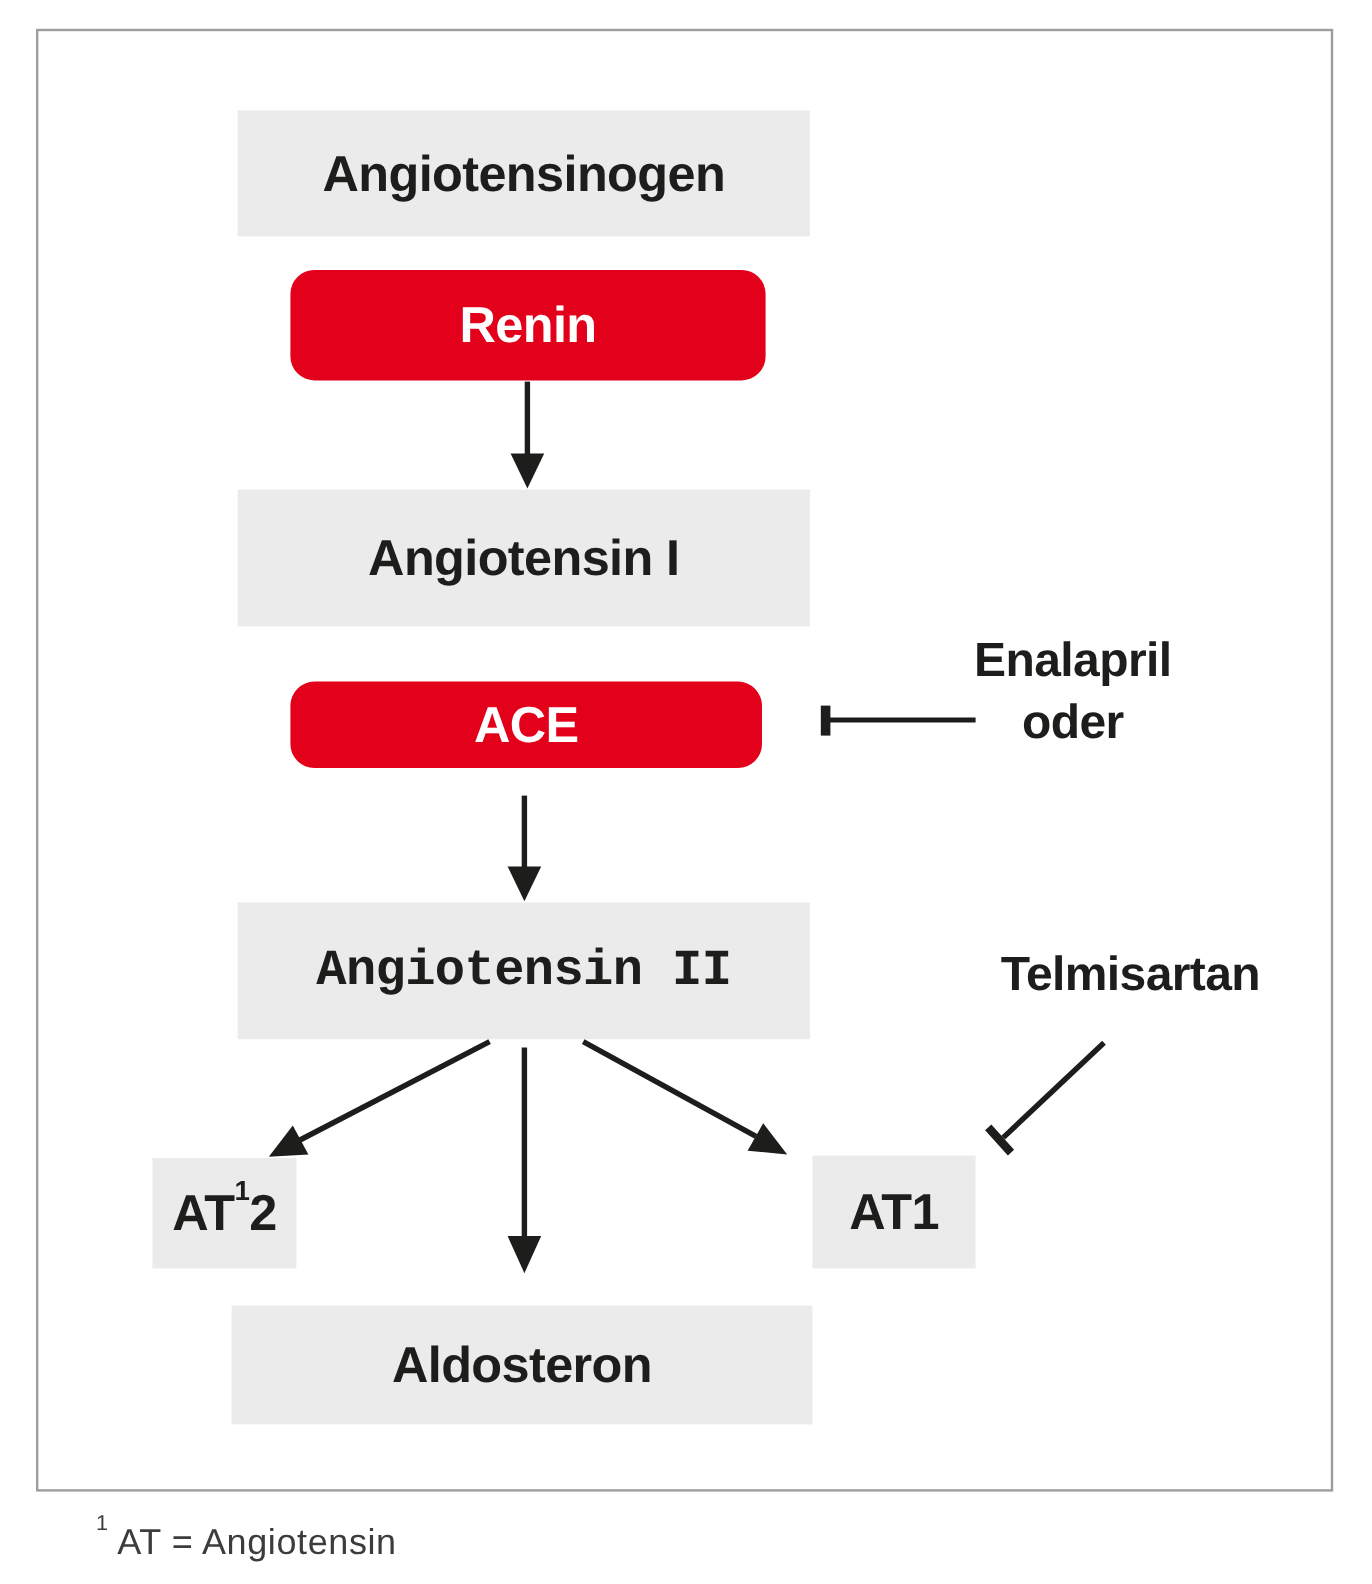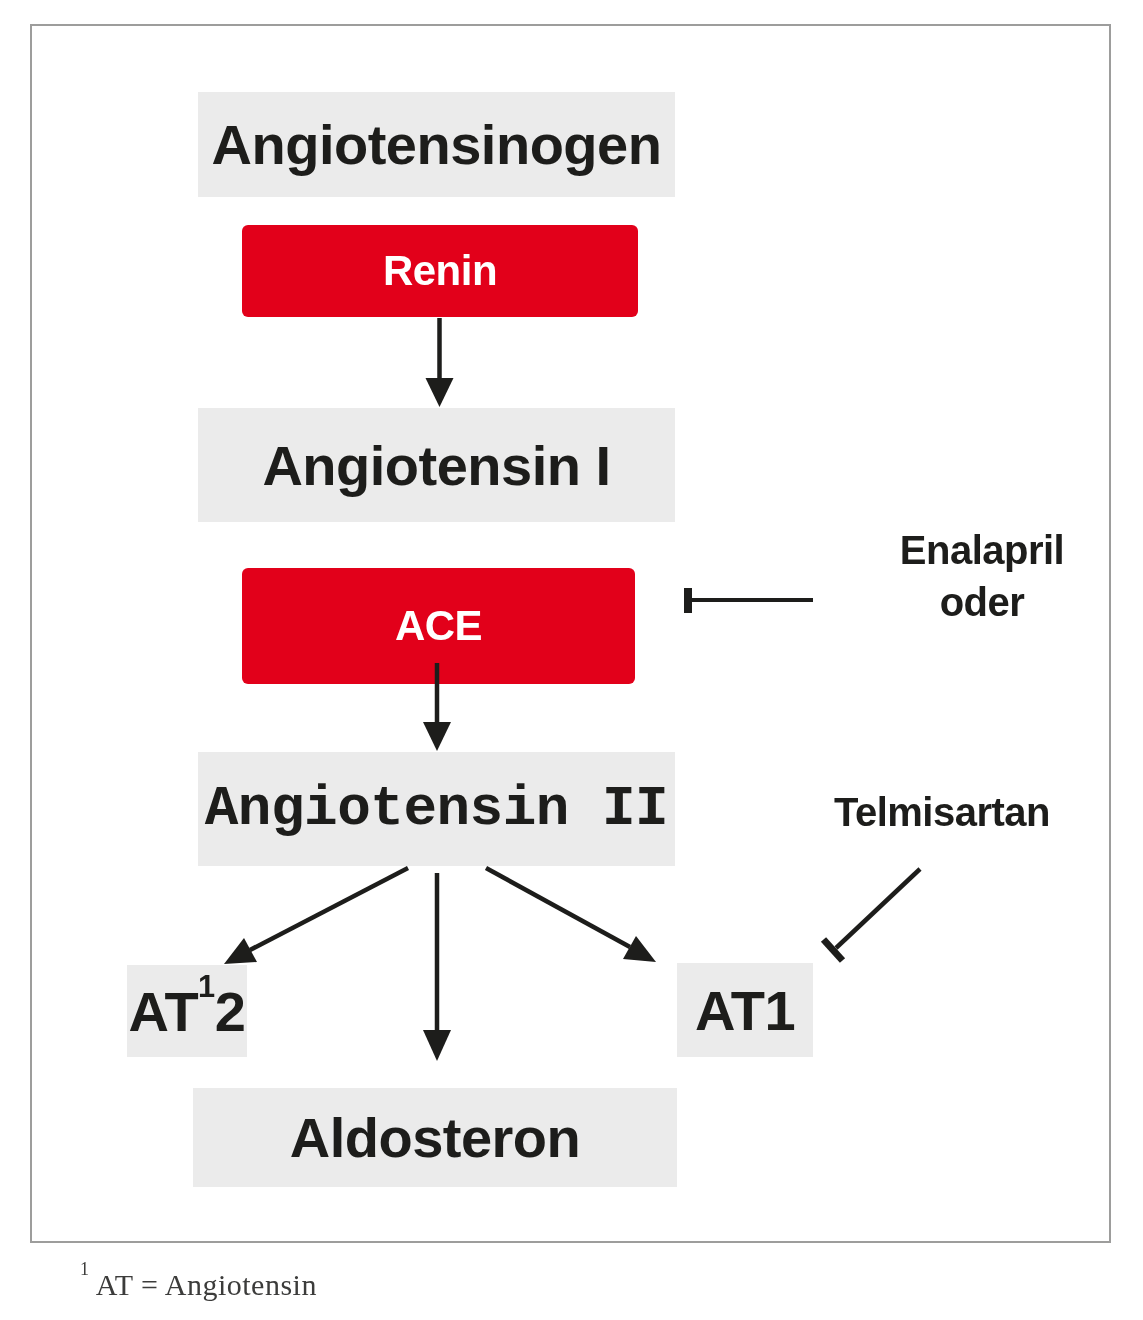--- a/index.html
+++ b/index.html
@@ -17,30 +17,30 @@
     color:var(--ink);
   }
   .frame{
     position:absolute;left:30px;top:24px;width:1081px;height:1219px;
     border:2px solid var(--frame);background:#ffffff;
   }
   .node{
     position:absolute;display:flex;align-items:center;justify-content:center;
     text-align:center;font-weight:bold;letter-spacing:-0.5px;
   }
-  .node.gray{background:var(--gray);color:var(--ink);font-size:56px;}
-  .node.red{background:var(--red);color:#ffffff;font-size:42px;border-radius:6px;}
+  .node.gray{background:var(--gray);color:var(--ink);font-size:42px;}
+  .node.red{background:var(--red);color:#ffffff;font-size:42px;border-radius:20px;}
   .side-label{
     position:absolute;font-weight:bold;color:var(--ink);
     text-align:center;font-size:40px;line-height:52px;letter-spacing:-0.5px;
   }
   sup.s1{font-size:0.55em;position:relative;top:-0.45em;font-weight:bold;}
   .footnote{
     position:absolute;left:80px;top:1268px;
-    font-size:30px;font-weight:normal;color:var(--footnote);letter-spacing:0.5px;font-family:Liberation Serif, serif;
+    font-size:30px;font-weight:normal;color:var(--footnote);letter-spacing:0.5px;
   }
   .footnote sup{font-size:0.6em;position:relative;top:-0.5em;font-weight:normal;}
   svg.connectors{position:absolute;left:0;top:0;width:1143px;height:1320px;pointer-events:none;}
   .stroke{stroke:var(--ink);fill:none;stroke-width:4.5;}
   .fillhead{fill:var(--ink);stroke:none;}
 </style>
 </head>
 <body>
 
 <div class="frame"></div>
@@ -50,41 +50,41 @@
 </div>
 
 <div class="node red" style="left:242px;top:225px;width:396px;height:92px;">
   <span>Renin</span>
 </div>
 
 <div class="node gray" style="left:198px;top:408px;width:477px;height:114px;">
   <span>Angiotensin I</span>
 </div>
 
-<div class="node red" style="left:242px;top:568px;width:393px;height:116px;">
+<div class="node red" style="left:242px;top:568px;width:393px;height:72px;">
   <span>ACE</span>
 </div>
 
 <div class="node gray" style="left:198px;top:752px;width:477px;height:114px;font-family:Liberation Mono, monospace;">
   <span>Angiotensin II</span>
 </div>
 
 <div class="node gray" style="left:80px;top:965px;width:120px;height:92px;margin-left:47px;">
   <span><span>AT</span><sup class="s1">1</sup><span>2</span></span>
 </div>
 
 <div class="node gray" style="left:677px;top:963px;width:136px;height:94px;">
   <span>AT1</span>
 </div>
 
 <div class="node gray" style="left:193px;top:1088px;width:484px;height:99px;text-align:right;">
   <span>Aldosteron</span>
 </div>
 
-<div class="side-label" style="left:852px;top:524px;width:260px;">
+<div class="side-label" style="left:764px;top:524px;width:260px;">
   <div>Enalapril</div>
   <div>oder</div>
 </div>
 
 <div class="side-label" style="left:812px;top:786px;width:260px;">
   <div>Telmisartan</div>
 </div>
 
 <svg class="connectors" viewBox="0 0 1143 1320">
 

